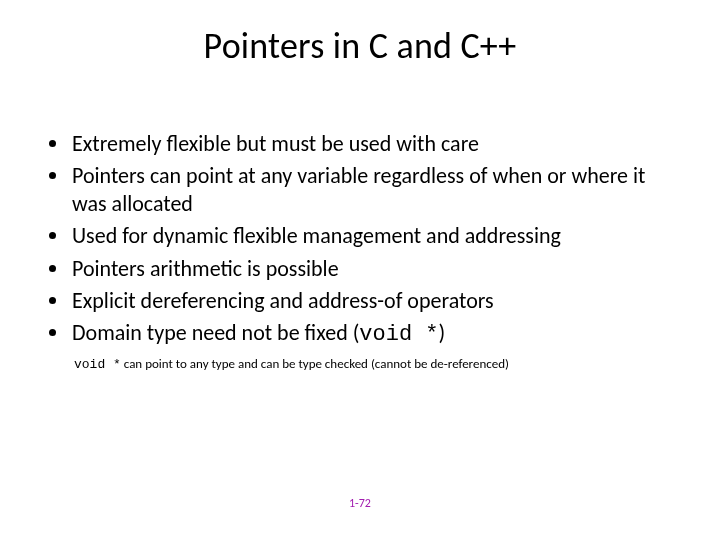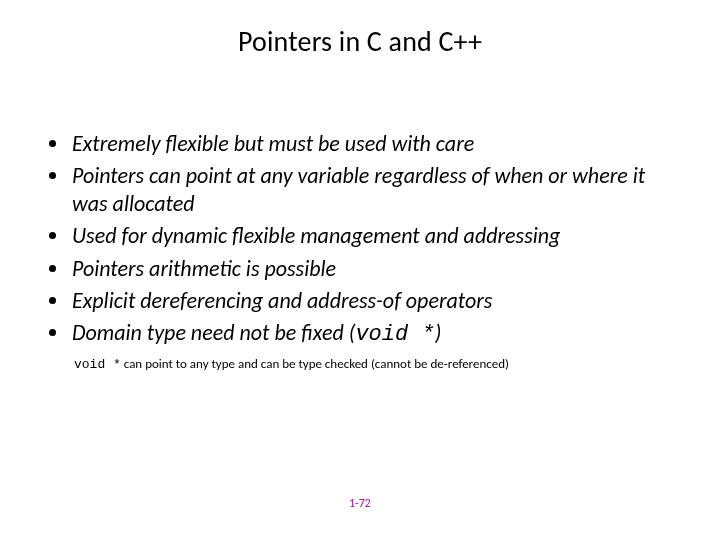--- a/index.html
+++ b/index.html
@@ -17,37 +17,36 @@
     width: 720px;
     height: 540px;
     box-sizing: border-box;
   }
   .title {
     position: absolute;
     top: 24px;
     left: 0;
     width: 720px;
     text-align: center;
-    font-size: 28px;
+    font-size: 36px;
     font-weight: 400;
     letter-spacing: 0.2px;
   }
   .body {
     position: absolute;
     top: 130px;
     left: 40px;
     width: 640px;
     font-size: 22px;
     line-height: 1.28;
   }
   ul.bullets {
     list-style: disc;
     margin: 0;
     padding-left: 30px;
-    font-style: italic;
   }
   ul.bullets > li {
     margin: 0 0 4px 0;
     padding-left: 2px;
   }
   .mono {
     font-family: "Courier New", Courier, monospace;
   }
   .subnote {
     margin-top: 6px;

